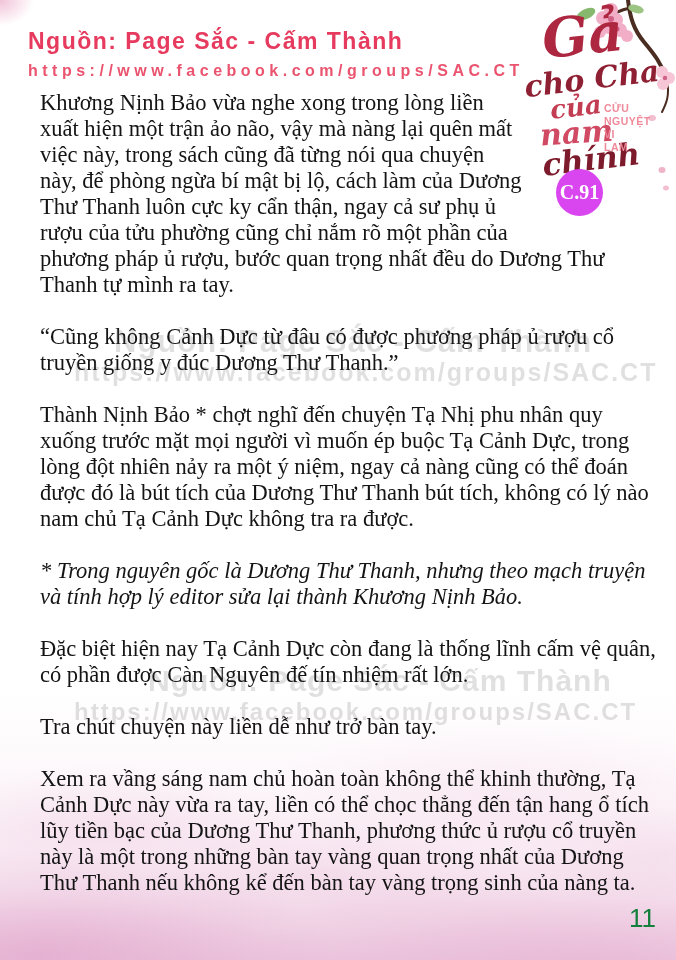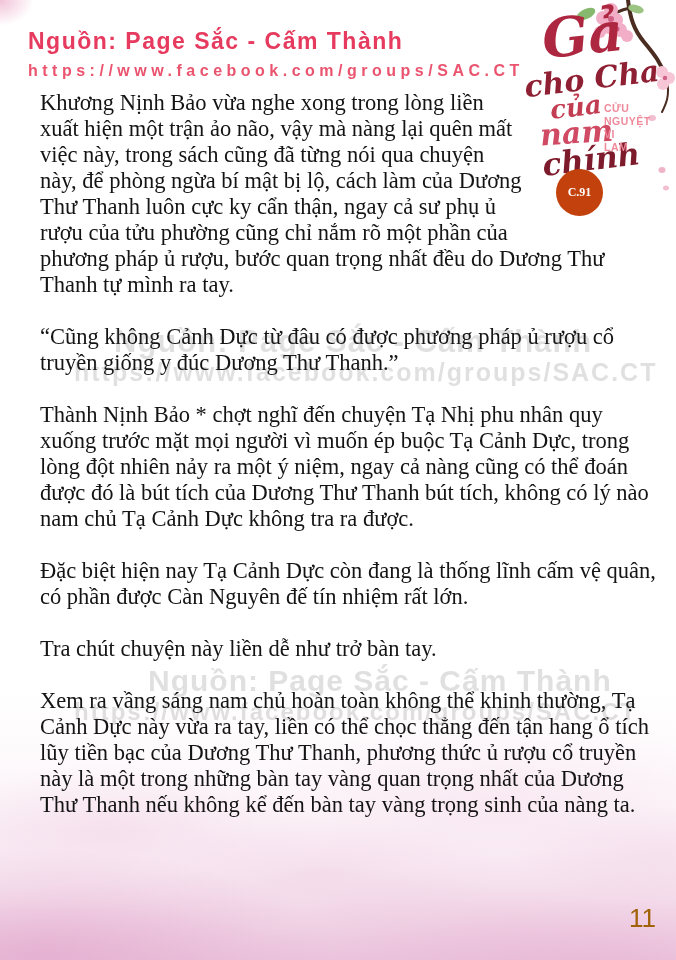--- a/index.html
+++ b/index.html
@@ -30,38 +30,38 @@
          white-space:nowrap;line-height:1;}
   .tw0{left:26px;top:8px;  font-size:54px;color:#ae2740;transform:rotate(-6deg);}
   .tw1{left:8px; top:64px; font-size:30px;color:#8f1f32;transform:rotate(-7deg);}
   .tw2{left:34px;top:94px; font-size:26px;color:#c23c52;transform:rotate(-7deg);}
   .tw3{left:24px;top:118px;font-size:30px;color:#d04a63;transform:rotate(-4deg);}
   .tw4{left:26px;top:144px;font-size:31px;color:#7d1b2c;transform:rotate(-7deg);}
   .author{position:absolute;left:88px;top:102px;width:62px;
           font-family:"Liberation Sans", sans-serif;font-size:10.5px;font-weight:bold;
           color:#f08a9b;line-height:13px;letter-spacing:.5px;}
   .badge{position:absolute;left:40px;top:169px;width:47px;height:47px;border-radius:50%;
-         background:#c2410c;color:#ffffff;display:flex;align-items:center;justify-content:center;
-         font-family:"Liberation Serif", serif;font-size:12px;font-weight:bold;}
+         background:#d946ef;color:#ffffff;display:flex;align-items:center;justify-content:center;
+         font-family:"Liberation Serif", serif;font-size:20px;font-weight:bold;}
   
   .page-text{position:absolute;left:0;top:90px;width:676px;z-index:2;
              padding:0 12px 0 28px;box-sizing:border-box;
              font-size:22.5px;line-height:26px;color:#141414;}
   .page-text p{margin:0 0 26px 12px;}
   .title-spacer{float:right;width:140px;height:132px;}
   .footnote{font-style:italic;}
   
   .wm{position:absolute;z-index:3;pointer-events:none;color:rgba(70,70,70,.17);
       font-family:"Liberation Sans", sans-serif;font-weight:bold;white-space:nowrap;}
   .wm1a{left:114px;top:324px;font-size:31px;letter-spacing:1px;}
   .wm1b{left:74px; top:358px;font-size:25px;letter-spacing:2px;}
   .wm2a{left:148px;top:664px;font-size:30px;letter-spacing:1px;}
   .wm2b{left:74px; top:698px;font-size:24px;letter-spacing:2px;}
   
-  .pagenum{position:absolute;right:20px;top:903px;z-index:3;color:#a16207;
+  .pagenum{position:absolute;right:20px;top:903px;z-index:3;color:#15803d;
            font-family:"Liberation Sans", sans-serif;font-size:26px;}
 </style>
 </head>
 <body>
 
 <div class="corner-smudge"></div>
 <div class="watercolor"></div>
 
 <div class="hdr">
   <div class="hdr-source">Nguồn: Page Sắc - Cấm Thành</div>
@@ -108,20 +108,21 @@
     <div>LAM</div>
   </div>
   <div class="badge">C.91</div>
 </div>
 
 <div class="page-text">
   <div class="title-spacer"></div>
   <p>Khương Nịnh Bảo vừa nghe xong trong lòng liền xuất hiện một trận ảo não, vậy mà nàng lại quên mất việc này, trong sách cũng đã từng nói qua chuyện này, để phòng ngừa bí mật bị lộ, cách làm của Dương Thư Thanh luôn cực ky cẩn thận, ngay cả sư phụ ủ rượu của tửu phường cũng chỉ nắm rõ một phần của phương pháp ủ rượu, bước quan trọng nhất đều do Dương Thư Thanh tự mình ra tay.</p>
   <p>“Cũng không Cảnh Dực từ đâu có được phương pháp ủ rượu cổ truyền giống y đúc Dương Thư Thanh.”</p>
   <p>Thành Nịnh Bảo * chợt nghĩ đến chuyện Tạ Nhị phu nhân quy xuống trước mặt mọi người vì muốn ép buộc Tạ Cảnh Dực, trong lòng đột nhiên nảy ra một ý niệm, ngay cả nàng cũng có thể đoán được đó là bút tích của Dương Thư Thanh bút tích, không có lý nào nam chủ Tạ Cảnh Dực không tra ra được.</p>
+  <p class="footnote">* Trong nguyên gốc là Dương Thư Thanh, nhưng theo mạch truyện và tính hợp lý editor sửa lại thành Khương Nịnh Bảo.</p>
   <p>Đặc biệt hiện nay Tạ Cảnh Dực còn đang là thống lĩnh cấm vệ quân, có phần được Càn Nguyên đế tín nhiệm rất lớn.</p>
   <p>Tra chút chuyện này liền dễ như trở bàn tay.</p>
   <p>Xem ra vầng sáng nam chủ hoàn toàn không thể khinh thường, Tạ Cảnh Dực này vừa ra tay, liền có thể chọc thẳng đến tận hang ổ tích lũy tiền bạc của Dương Thư Thanh, phương thức ủ rượu cổ truyền này là một trong những bàn tay vàng quan trọng nhất của Dương Thư Thanh nếu không kể đến bàn tay vàng trọng sinh của nàng ta.</p>
 </div>
 
 <div class="wm wm1a">Nguồn: Page Sắc - Cấm Thành</div>
 <div class="wm wm1b">https://www.facebook.com/groups/SAC.CT</div>
 <div class="wm wm2a">Nguồn: Page Sắc - Cấm Thành</div>
 <div class="wm wm2b">https://www.facebook.com/groups/SAC.CT</div>
 

